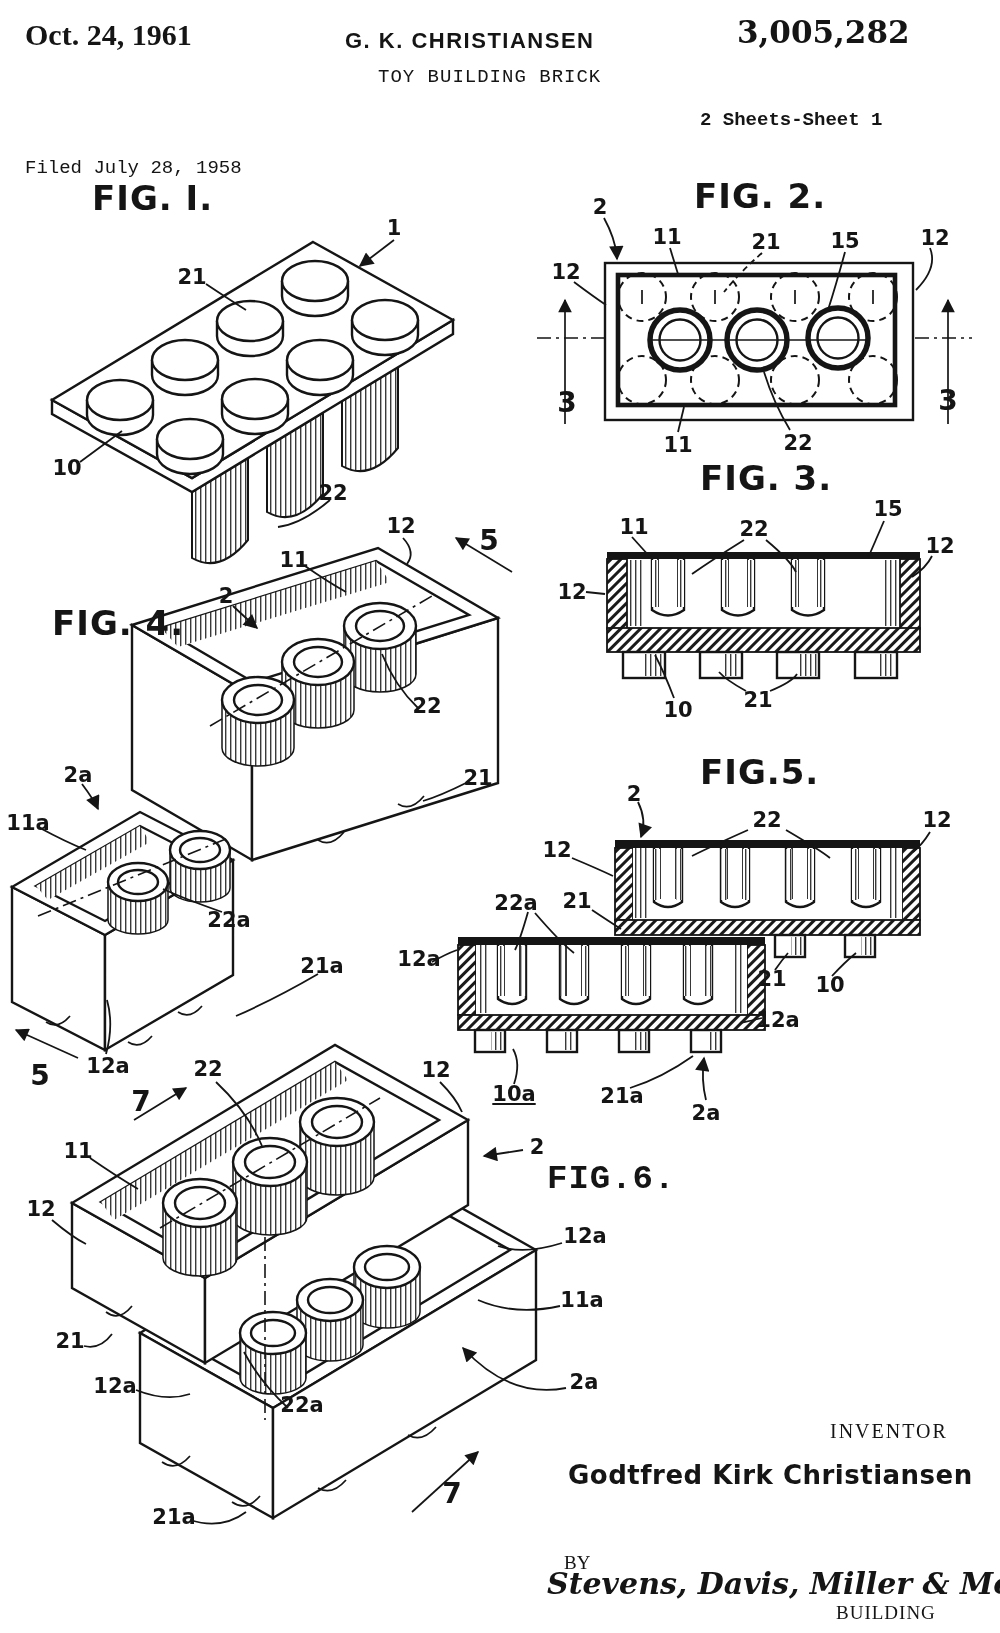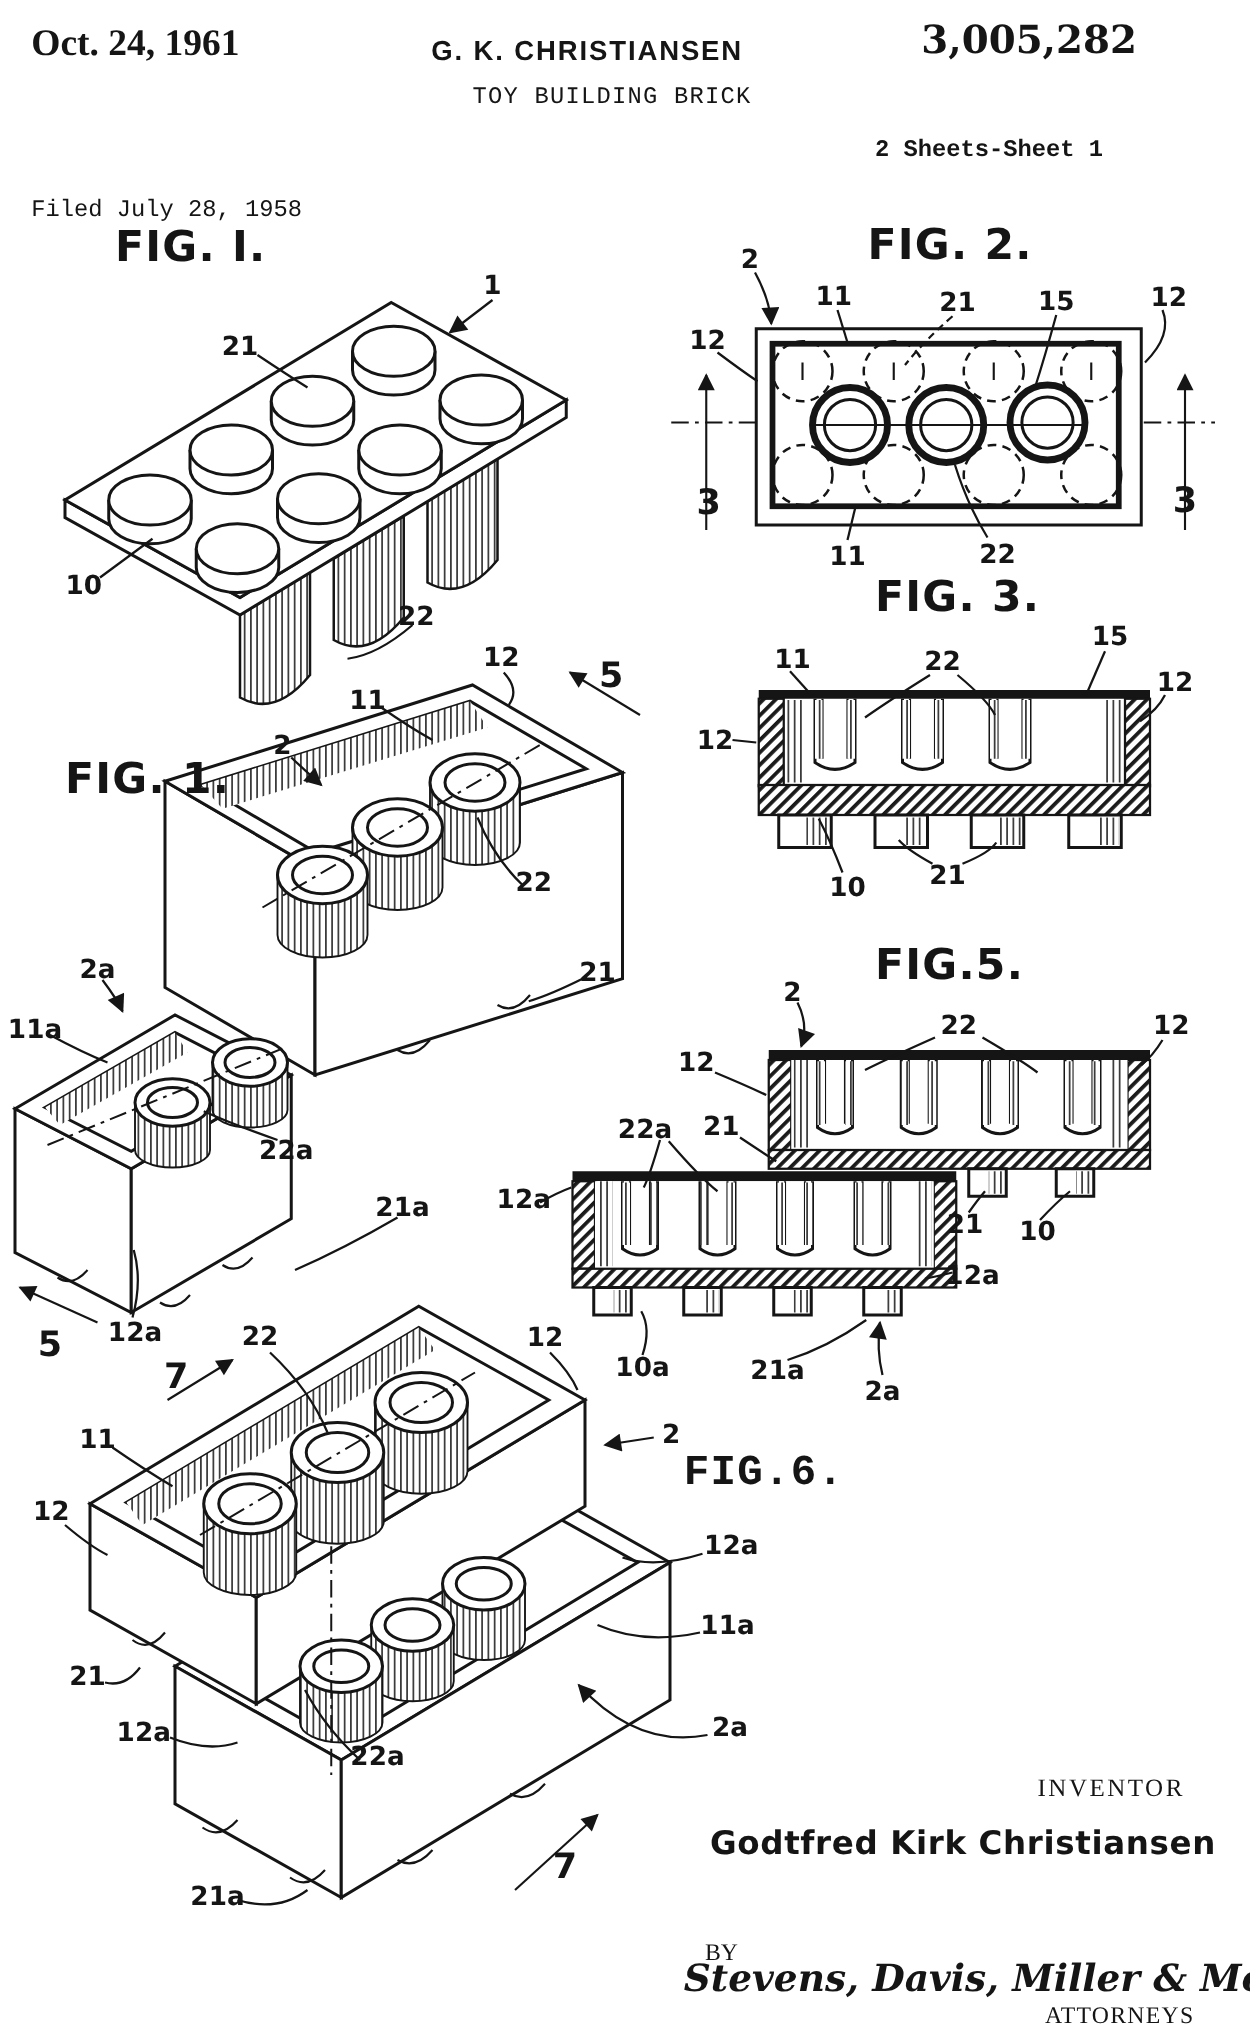--- a/index.html
+++ b/index.html
@@ -352,21 +352,21 @@
   <div class="abs h-date" style="left:25px;top:18px;">Oct. 24, 1961</div>
   <div class="abs h-name" style="left:345px;top:28px;">G. K. CHRISTIANSEN</div>
   <div class="abs h-num" style="left:737px;top:14px;">3,005,282</div>
   <div class="abs h-title" style="left:378px;top:66px;">TOY BUILDING BRICK</div>
   <div class="abs h-filed" style="left:25px;top:113px;margin-top:44px;">Filed July 28, 1958</div>
   <div class="abs h-sheets" style="left:700px;top:109px;">2 Sheets-Sheet 1</div>
 
   <div class="abs figtitle" style="left:92px;top:178px;">FIG. I.</div>
   <div class="abs figtitle" style="left:694px;top:176px;text-align:center;">FIG. 2.</div>
   <div class="abs figtitle" style="left:700px;top:458px;">FIG. 3.</div>
-  <div class="abs figtitle" style="left:52px;top:603px;">FIG. 1.</div>
+  <div class="abs figtitle" style="left:52px;top:603px;">FIG. 4.</div>
   <div class="abs figtitle" style="left:700px;top:752px;">FIG.5.</div>
   <div class="abs figtitle" style="left:547px;top:1160px;font-family:Liberation Mono, monospace;">FIG.6.</div>
 
   <div class="labels">
     <span class="abs ref" style="left:394px;top:228px;">1</span>
     <span class="abs ref" style="left:192px;top:277px;">21</span>
     <span class="abs ref" style="left:67px;top:468px;">10</span>
     <span class="abs ref" style="left:333px;top:493px;">22</span>
   </div>
   <div class="labels">
@@ -408,21 +408,21 @@
     <span class="abs ref" style="left:634px;top:794px;">2</span>
     <span class="abs ref" style="left:767px;top:820px;">22</span>
     <span class="abs ref" style="left:937px;top:820px;">12</span>
     <span class="abs ref" style="left:557px;top:850px;">12</span>
     <span class="abs ref" style="left:516px;top:903px;">22a</span>
     <span class="abs ref" style="left:577px;top:901px;">21</span>
     <span class="abs ref" style="left:419px;top:959px;">12a</span>
     <span class="abs ref" style="left:772px;top:979px;">21</span>
     <span class="abs ref" style="left:830px;top:985px;">10</span>
     <span class="abs ref" style="left:778px;top:1020px;">12a</span>
-    <span class="abs ref" style="left:514px;top:1094px;">10a</span>
+    <span class="abs ref" style="left:514px;top:1094px;text-decoration:underline;">10a</span>
     <span class="abs ref" style="left:622px;top:1096px;">21a</span>
     <span class="abs ref" style="left:706px;top:1113px;">2a</span>
   </div>
   <div class="labels">
     <span class="abs ref big" style="left:141px;top:1101px;">7</span>
     <span class="abs ref" style="left:208px;top:1069px;">22</span>
     <span class="abs ref" style="left:436px;top:1070px;">12</span>
     <span class="abs ref" style="left:78px;top:1151px;">11</span>
     <span class="abs ref" style="left:537px;top:1147px;">2</span>
     <span class="abs ref" style="left:41px;top:1209px;">12</span>
@@ -433,15 +433,15 @@
     <span class="abs ref" style="left:302px;top:1405px;">22a</span>
     <span class="abs ref" style="left:584px;top:1382px;">2a</span>
     <span class="abs ref big" style="left:452px;top:1493px;">7</span>
     <span class="abs ref" style="left:174px;top:1517px;">21a</span>
   </div>
 
   <div class="abs inv-cap" style="left:830px;top:1420px;">INVENTOR</div>
   <div class="abs inv-name" style="left:556px;top:1460px;">Godtfred Kirk Christiansen</div>
   <div class="abs by-cap" style="left:564px;top:1552px;">BY</div>
   <div class="abs sig" style="left:547px;top:1566px;">Stevens, Davis, Miller &amp; Mosher</div>
-  <div class="abs att-cap" style="left:836px;top:1602px;">ATTORNEYS</div>
+  <div class="abs att-cap" style="left:836px;top:1602px;">BUILDING</div>
 
 </div>
 
 </body></html>

